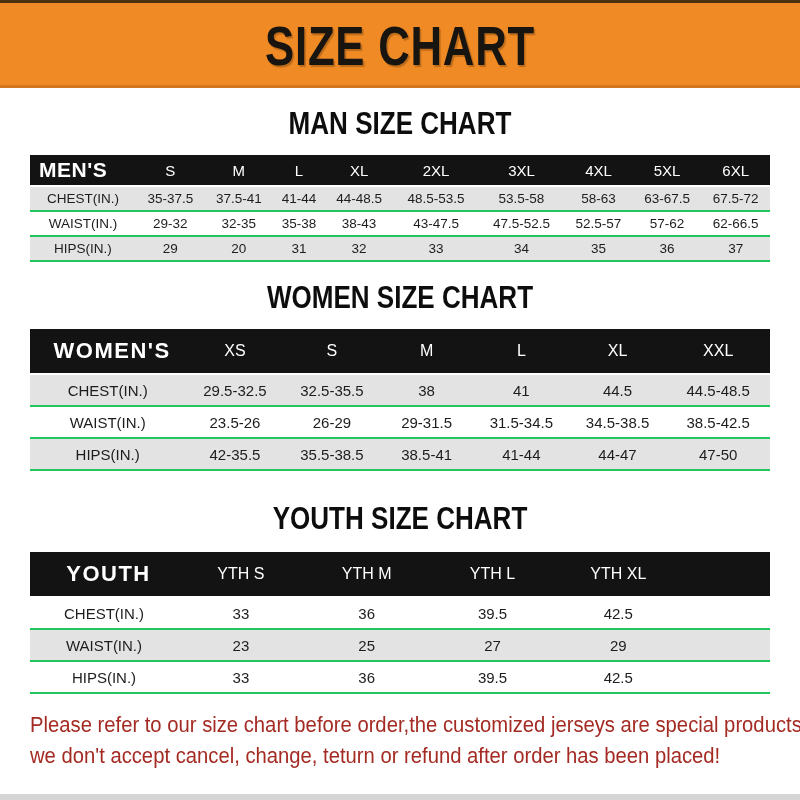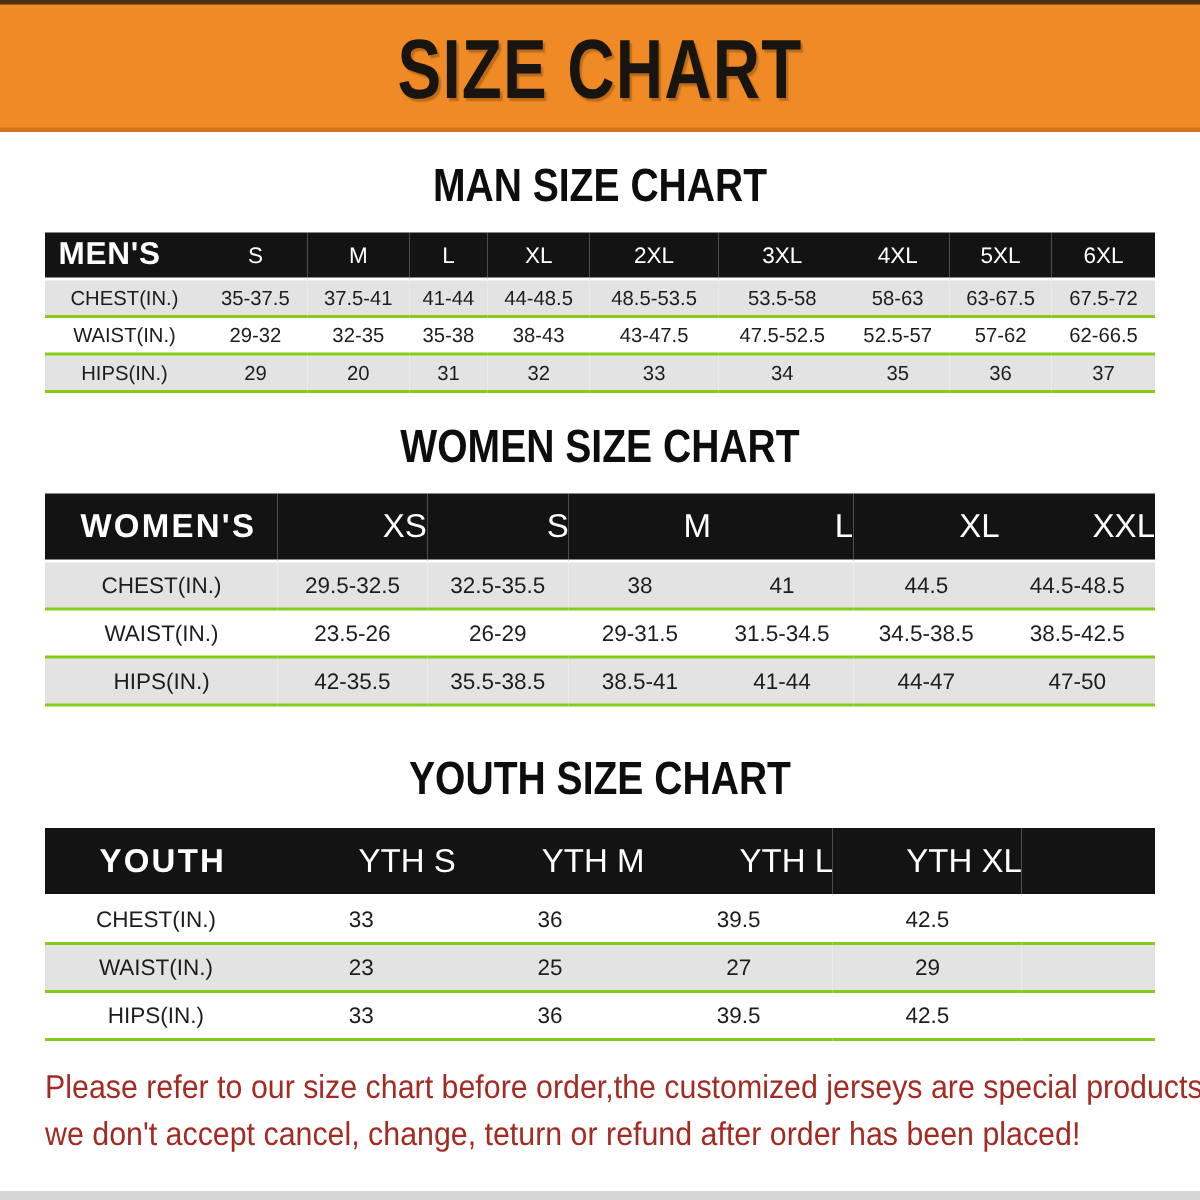--- a/index.html
+++ b/index.html
@@ -56,38 +56,38 @@
   }
   table.chart.men { table-layout: auto; }
   th, td { padding: 0; text-align: center; }
 
   thead th {
     background: var(--header-black, #131313);
     color: #ffffff;
     font-weight: 400;
   }
   thead tr { border-bottom: 2px solid #ffffff; }
-  tbody tr { border-bottom: 2px solid #84cc16; }
+  tbody tr { border-bottom: 2px solid #22c55e; }
 
   tr.r-gray  td { background: var(--row-gray, #E3E3E3); }
   tr.r-white td { background: #ffffff; }
   tbody td { color: #1d1d1d; }
 
   
   .men thead th { height: 31px; font-size: 15px; }
   .men thead th.lbl {
     width: 106px;
     font-size: 21px; font-weight: 700;
     text-align: left; padding-left: 9px;
     letter-spacing: 0.5px;
   }
   .men tbody td { height: 25px; font-size: 13.5px; }
 
   
-  .wy thead th { height: 45px; font-size: 22px; text-align: right; }
+  .wy thead th { height: 45px; font-size: 16px; }
   .wy thead th.lbl {
     font-size: 22px; font-weight: 700;
     text-align: center; padding-left: 9px;
     letter-spacing: 1.5px;
   }
   .wy tbody td { height: 32px; font-size: 15px; }
 
   
   .footer-note { padding: 15px 0 0 30px; }
   .footer-note p {

